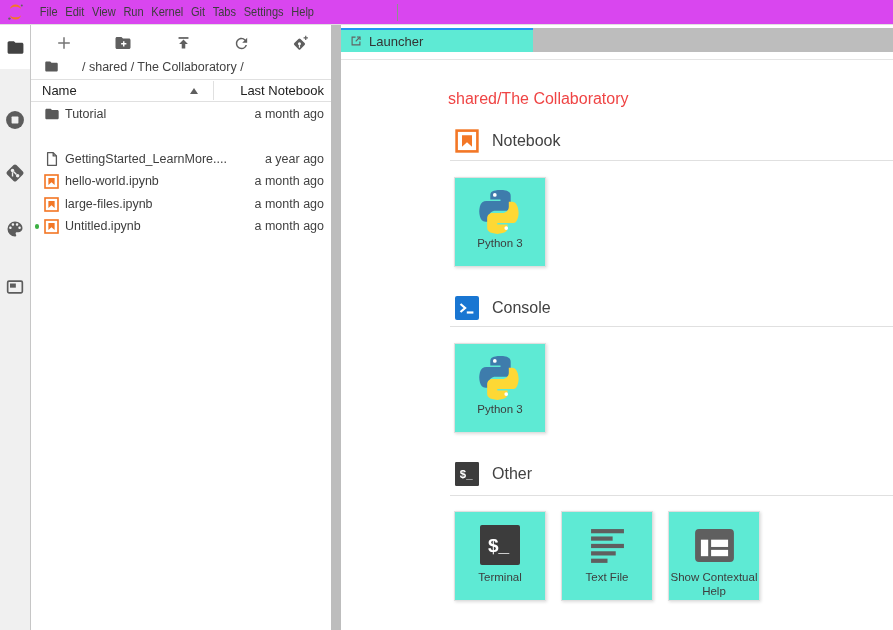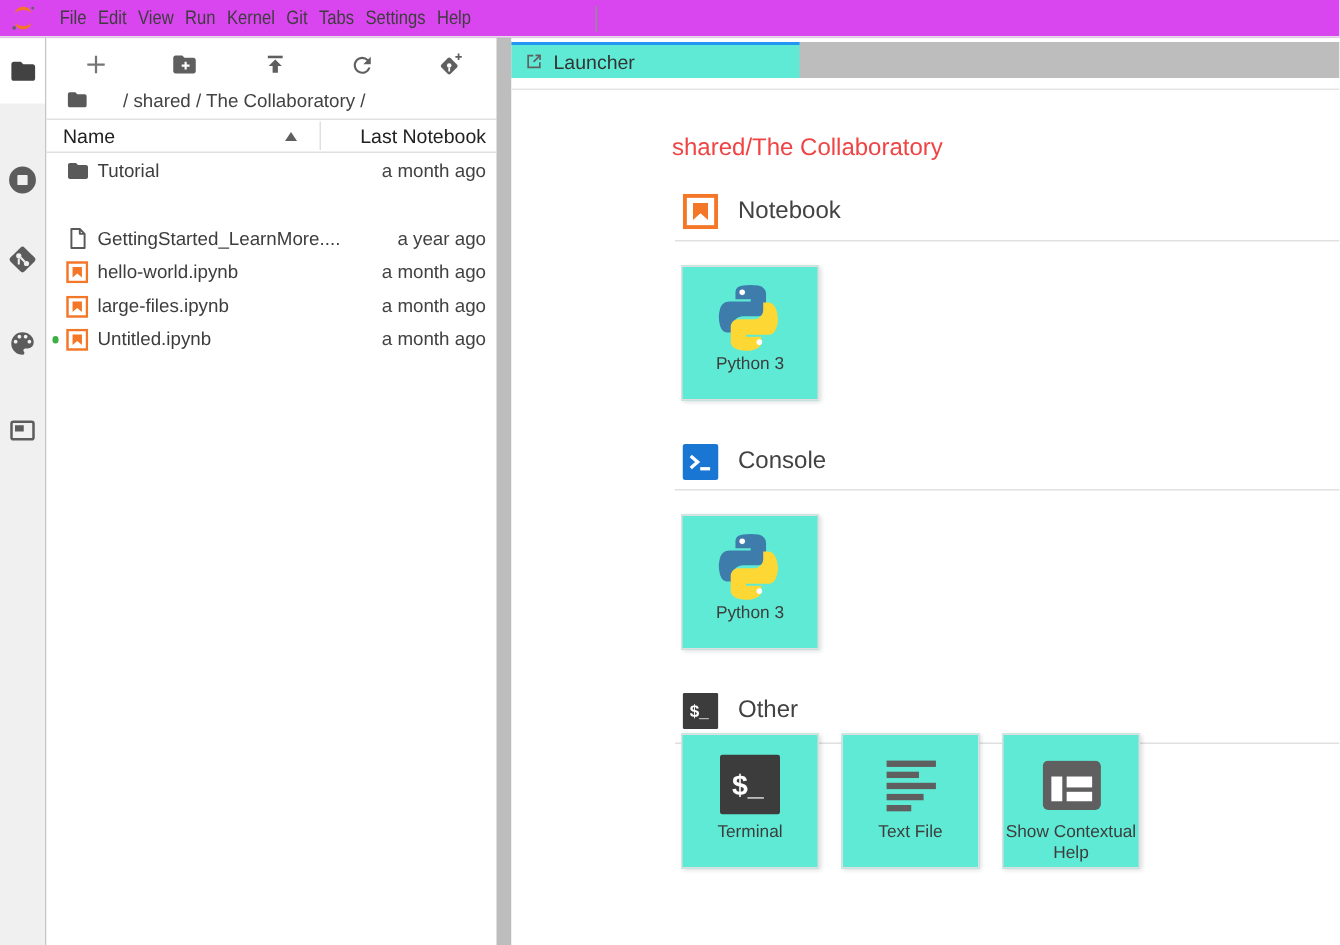--- a/index.html
+++ b/index.html
@@ -389,21 +389,21 @@
     </div>
   </div>
 
   <span class="lau-sec-icon" style="top:437px">
         <svg width="24" height="24">
           <use href="#i-term"></use>
         </svg>
       </span>
   <div class="lau-sec-title" style="top:438px">Other</div>
   <div class="lau-hr" style="top:470px"></div>
-  <div class="lau-cards" style="top:464px">
+  <div class="lau-cards" style="top:486px">
     <div class="card">
       <span class="cicon">
             <svg width="40" height="40">
               <use href="#i-term"></use>
             </svg>
           </span>
       <span class="clabel">Terminal</span>
     </div>
     <div class="card">
       <span class="cicon" style="color:#5f5f5f">

